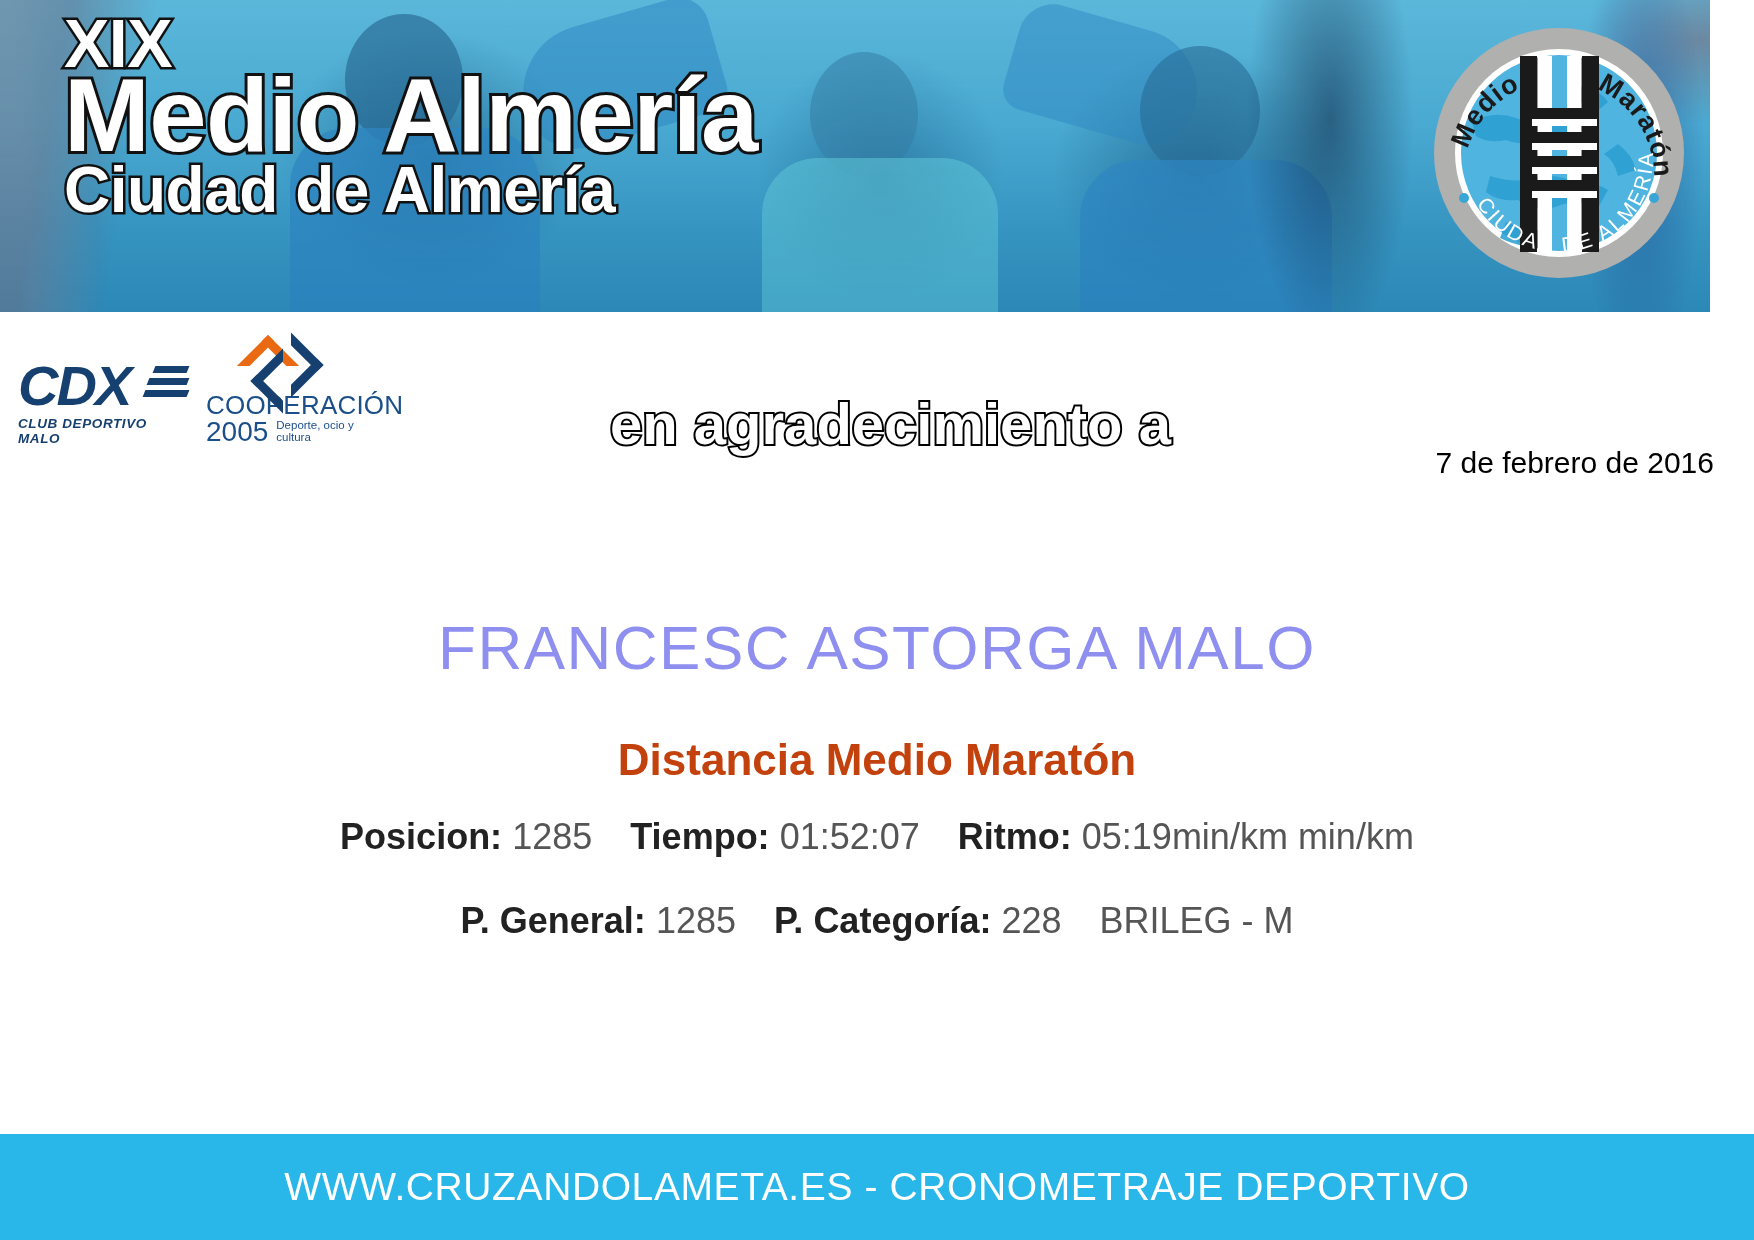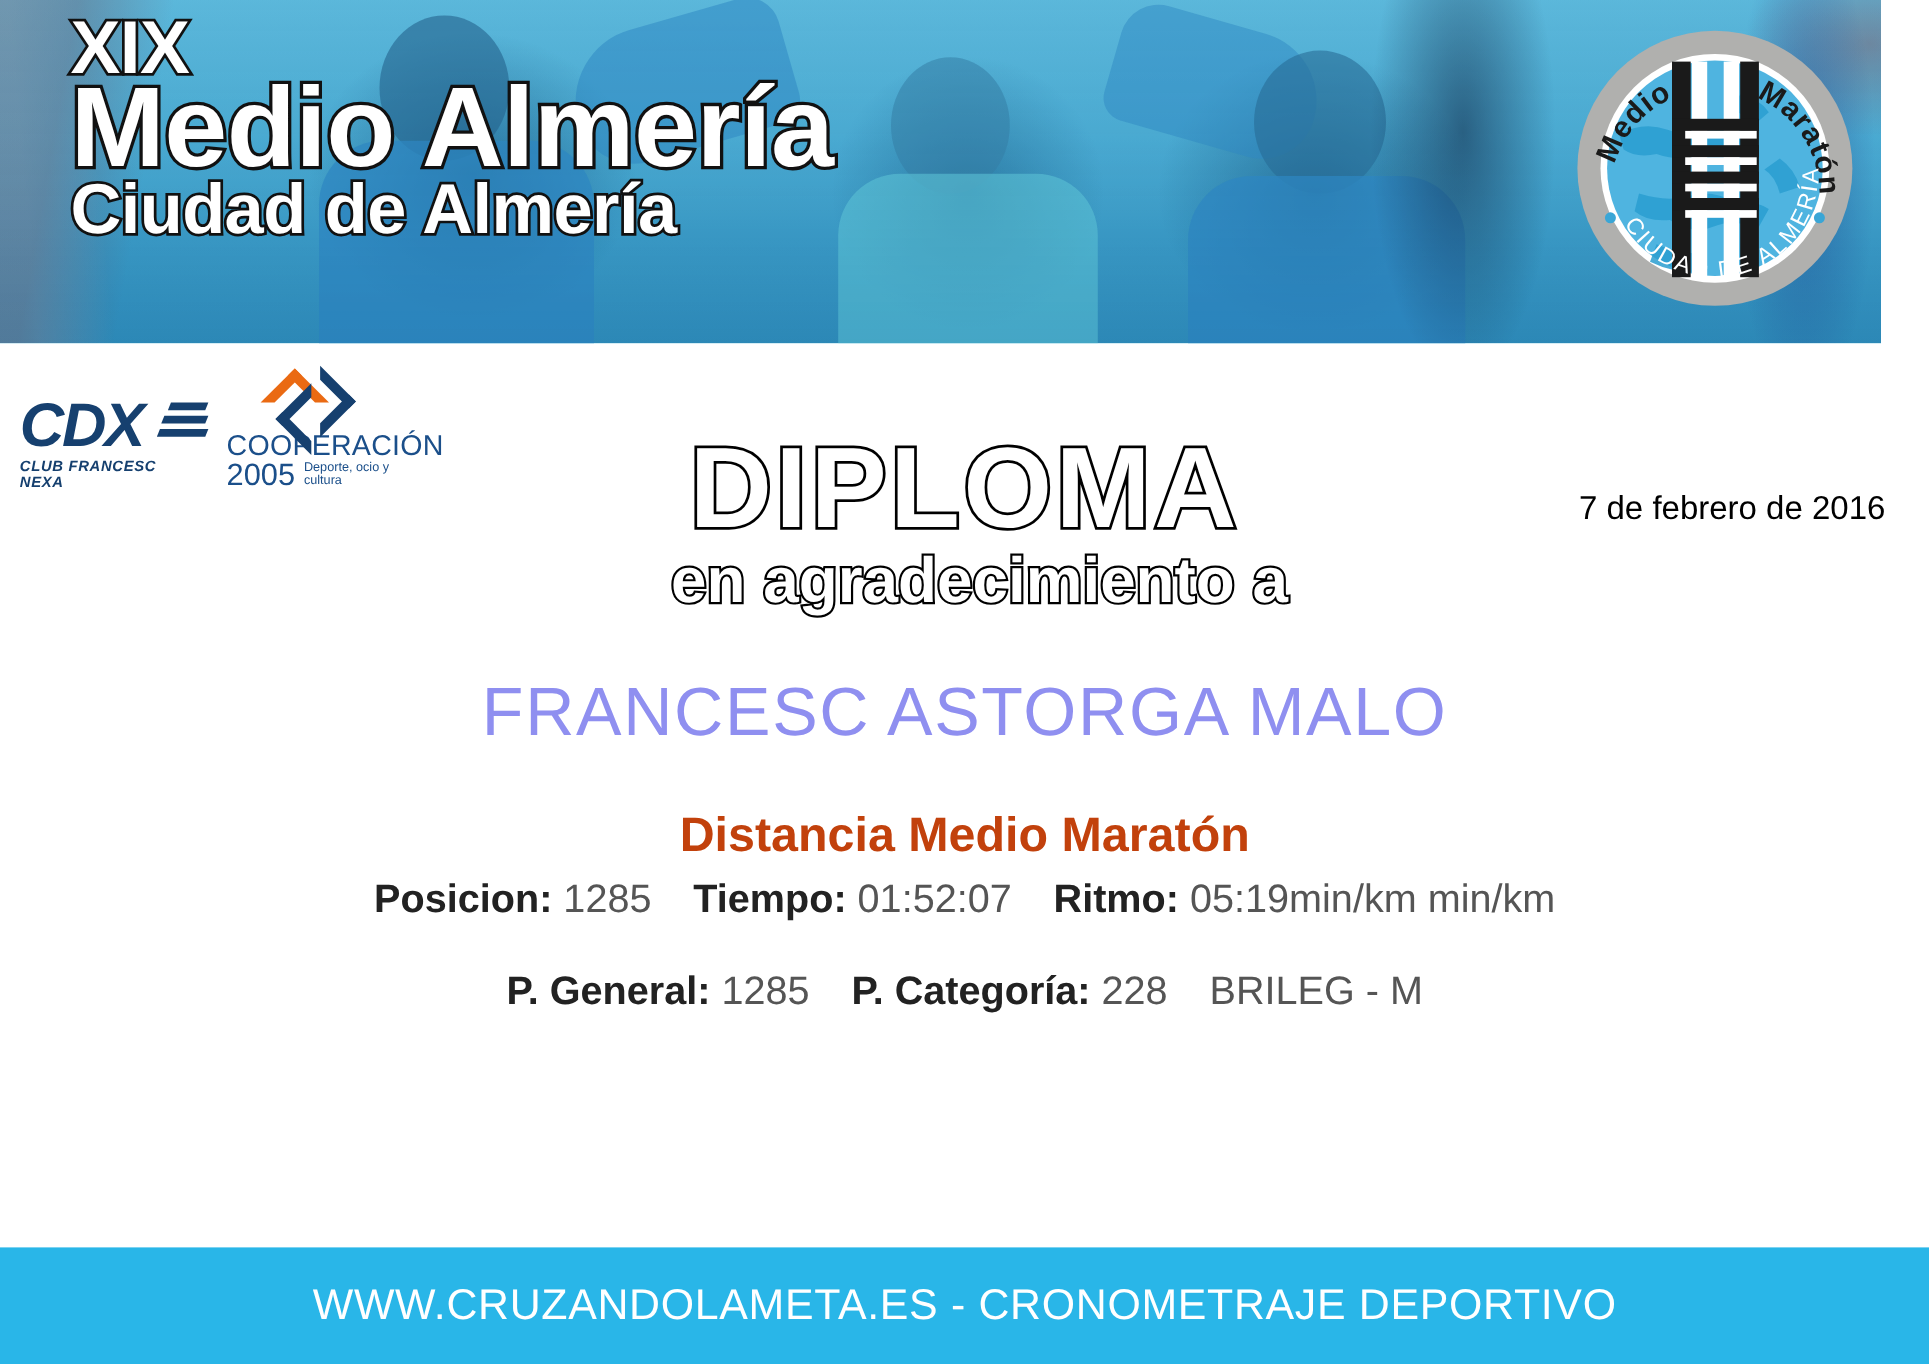--- a/index.html
+++ b/index.html
@@ -118,21 +118,21 @@
   .athlete{
     position:absolute;left:0;top:612px;width:1754px;text-align:center;
     font-size:62px;color:#8f8ff0;letter-spacing:1.5px;
   }
 
   .distance{
     position:absolute;left:0;top:735px;width:1754px;text-align:center;
     font-size:44px;font-weight:bold;color:#c2410c;
   }
 
-  .stats{position:absolute;left:0;top:796px;width:1754px;text-align:center;}
+  .stats{position:absolute;left:0;top:816px;width:1754px;text-align:center;}
   .stat-line{font-size:36px;color:#333;margin-bottom:42px;white-space:nowrap;}
   .stat-line .k{font-weight:bold;color:#222;}
   .stat-line .v{color:#555;}
   .sp{display:inline-block;width:18px;}
 
   .footer{
     position:absolute;left:0;bottom:0;width:1754px;height:106px;
     background:#29b6e8;display:flex;align-items:center;justify-content:center;
   }
   .footer-txt{color:#ffffff;font-size:39px;letter-spacing:.6px;}
@@ -209,42 +209,41 @@
 
 <div class="sponsors">
 
   <div class="cdx">
     <div class="cdx-word">CDX</div>
     <div class="cdx-slashes">
       <span></span>
         <span></span>
         <span></span>
     </div>
-    <div class="cdx-sub">CLUB FRANCESC NEXA</div>
+    <div class="cdx-sub">CLUB DEPORTIVO MALO</div>
   </div>
 
   <div class="coop">
     <div class="coop-mark">
       <i class="coop-o"></i>
         <i class="coop-b"></i>
         <i class="coop-c"></i>
     </div>
     <div class="coop-title">COOPERACIÓN</div>
     <div class="coop-row">
       <div class="coop-year">2005</div>
       <div class="coop-tag">Deporte, ocio y cultura</div>
     </div>
   </div>
 
 </div>
 
 <div class="date">7 de febrero de 2016</div>
 
 <div class="diploma-wrap">
-  <div class="diploma">DIPLOMA</div>
   <div class="diploma-sub">en agradecimiento a</div>
 </div>
 
 <div class="athlete">FRANCESC ASTORGA MALO</div>
 
 <div class="distance">Distancia Medio Maratón</div>
 
 <div class="stats">
 
   <div class="stat-line">

